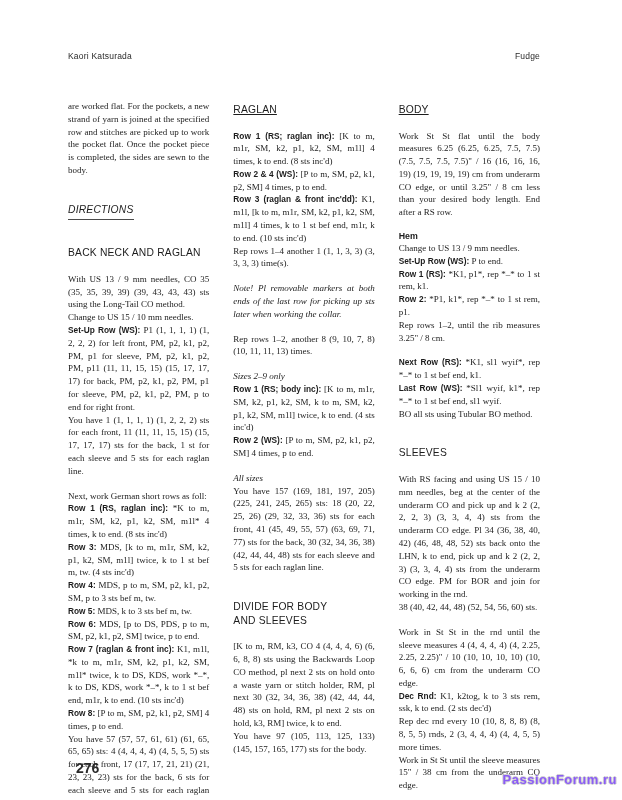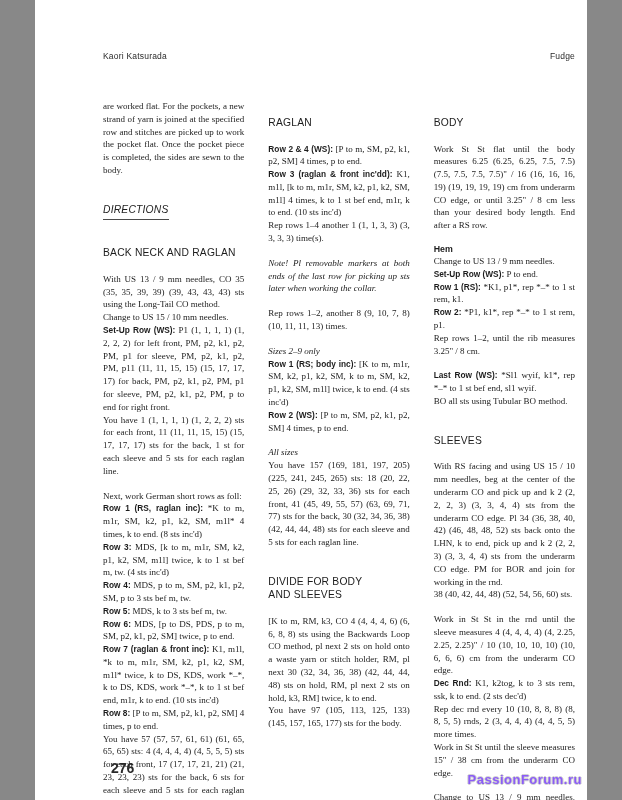--- a/index.html
+++ b/index.html
@@ -1,17 +1,17 @@
 <!DOCTYPE html>
 <html><head>
 <meta charset="utf-8">
 <style>
   html,body { margin:0; padding:0; background:#888; }
   .page {
-    position:relative; width:552px; height:800px; background:#ffffff;
+    position:relative; width:622px; height:800px; background:#ffffff;
     font-family:"Liberation Serif", serif; color:#1c1c1c; overflow:hidden;
     margin:0 auto;
   }
   .header {
     position:absolute; top:51px; left:68px; width:472px;
     display:flex; justify-content:space-between;
     font-family:"Liberation Sans", sans-serif; font-size:8.5px; color:#2a2a2a;
     letter-spacing:0.2px;
   }
   .columns {
@@ -22,21 +22,21 @@
   .para {
     margin:0; font-size:9px; line-height:12.8px; text-align:justify;
     color:#1c1c1c;
   }
   .lbl { font-family:"Liberation Sans", sans-serif; font-weight:bold; font-size:8.3px; }
   .it  { font-style:italic; }
   .heading {
     font-family:"Liberation Sans", sans-serif; font-size:10.3px; line-height:13.5px;
     letter-spacing:0.2px; color:#1c1c1c; margin:26px 0 13px; white-space:pre-line;
   }
-  .col > .heading:first-child { margin-top:16px; }
+  .col > .heading:first-child { margin-top:3px;text-decoration:underline; }
   .heading.underline { display:table; padding-bottom:3px; border-bottom:1px solid #4a4a4a;font-style:italic; }
   .subheading {
     font-family:Liberation Sans, sans-serif; font-weight:bold; font-size:8.8px;
     margin:12px 0 1px; color:#1c1c1c;
   }
   .spacer { width:100%; }
   .page-number {
     position:absolute; left:76px; top:760px;
     font-family:"Liberation Sans", sans-serif; font-size:14px; color:#2a2a2a;font-weight:bold;
   }
@@ -71,20 +71,21 @@
         <p class="para"><span class="lbl">Row 3: </span><span>MDS, [k to m, m1r, SM, k2, p1, k2, SM, m1l] twice, k to 1 st bef m, tw. (4 sts inc'd)</span></p>
         <p class="para"><span class="lbl">Row 4: </span><span>MDS, p to m, SM, p2, k1, p2, SM, p to 3 sts bef m, tw.</span></p>
         <p class="para"><span class="lbl">Row 5: </span><span>MDS, k to 3 sts bef m, tw.</span></p>
         <p class="para"><span class="lbl">Row 6: </span><span>MDS, [p to DS, PDS, p to m, SM, p2, k1, p2, SM] twice, p to end.</span></p>
         <p class="para"><span class="lbl">Row 7 (raglan &amp; front inc): </span><span>K1, m1l, *k to m, m1r, SM, k2, p1, k2, SM, m1l* twice, k to DS, KDS, work *–*, k to DS, KDS, work *–*, k to 1 st bef end, m1r, k to end. (10 sts inc'd)</span></p>
         <p class="para"><span class="lbl">Row 8: </span><span>[P to m, SM, p2, k1, p2, SM] 4 times, p to end.</span></p>
         <p class="para"><span>You have 57 (57, 57, 61, 61) (61, 65, 65, 65) sts: 4 (4, 4, 4, 4) (4, 5, 5, 5) sts for each front, 17 (17, 17, 21, 21) (21, 23, 23, 23) sts for the back, 6 sts for each sleeve and 5 sts for each raglan line.</span></p>
       </div>
     <div class="col">
         <div class="heading">RAGLAN</div>
+        <p class="para"><span class="lbl">Row 1 (RS; raglan inc): </span><span>[K to m, m1r, SM, k2, p1, k2, SM, m1l] 4 times, k to end. (8 sts inc'd)</span></p>
         <p class="para"><span class="lbl">Row 2 &amp; 4 (WS): </span><span>[P to m, SM, p2, k1, p2, SM] 4 times, p to end.</span></p>
         <p class="para"><span class="lbl">Row 3 (raglan &amp; front inc'dd): </span><span>K1, m1l, [k to m, m1r, SM, k2, p1, k2, SM, m1l] 4 times, k to 1 st bef end, m1r, k to end. (10 sts inc'd)</span></p>
         <p class="para"><span>Rep rows 1–4 another 1 (1, 1, 3, 3) (3, 3, 3, 3) time(s).</span></p>
         <div class="spacer" style="height: 12px;"></div>
         <p class="para"><span class="it">Note! Pl removable markers at both ends of the last row for picking up sts later when working the collar.</span></p>
         <div class="spacer" style="height: 12px;"></div>
         <p class="para"><span>Rep rows 1–2, another 8 (9, 10, 7, 8) (10, 11, 11, 13) times.</span></p>
         <div class="spacer" style="height: 12px;"></div>
         <p class="para"><span class="it">Sizes 2–9 only</span></p>
         <p class="para"><span class="lbl">Row 1 (RS; body inc): </span><span>[K to m, m1r, SM, k2, p1, k2, SM, k to m, SM, k2, p1, k2, SM, m1l] twice, k to end. (4 sts inc'd)</span></p>
@@ -100,20 +101,21 @@
     <div class="col">
         <div class="heading">BODY</div>
         <p class="para"><span>Work St St flat until the body measures 6.25 (6.25, 6.25, 7.5, 7.5) (7.5, 7.5, 7.5, 7.5)" / 16 (16, 16, 16, 19) (19, 19, 19, 19) cm from underarm CO edge, or until 3.25" / 8 cm less than your desired body length. End after a RS row.</span></p>
         <div class="subheading">Hem</div>
         <p class="para"><span>Change to US 13 / 9 mm needles.</span></p>
         <p class="para"><span class="lbl">Set-Up Row (WS): </span><span>P to end.</span></p>
         <p class="para"><span class="lbl">Row 1 (RS): </span><span>*K1, p1*, rep *–* to 1 st rem, k1.</span></p>
         <p class="para"><span class="lbl">Row 2: </span><span>*P1, k1*, rep *–* to 1 st rem, p1.</span></p>
         <p class="para"><span>Rep rows 1–2, until the rib measures 3.25" / 8 cm.</span></p>
         <div class="spacer" style="height: 12px;"></div>
+        <p class="para"><span class="lbl">Next Row (RS): </span><span>*K1, sl1 wyif*, rep *–* to 1 st bef end, k1.</span></p>
         <p class="para"><span class="lbl">Last Row (WS): </span><span>*Sl1 wyif, k1*, rep *–* to 1 st bef end, sl1 wyif.</span></p>
         <p class="para"><span>BO all sts using Tubular BO method.</span></p>
         <div class="heading">SLEEVES</div>
         <p class="para"><span>With RS facing and using US 15 / 10 mm needles, beg at the center of the underarm CO and pick up and k 2 (2, 2, 2, 3) (3, 3, 4, 4) sts from the underarm CO edge. Pl 34 (36, 38, 40, 42) (46, 48, 48, 52) sts back onto the LHN, k to end, pick up and k 2 (2, 2, 3) (3, 3, 4, 4) sts from the underarm CO edge. PM for BOR and join for working in the rnd.</span></p>
         <p class="para"><span>38 (40, 42, 44, 48) (52, 54, 56, 60) sts.</span></p>
         <div class="spacer" style="height: 12px;"></div>
         <p class="para"><span>Work in St St in the rnd until the sleeve measures 4 (4, 4, 4, 4) (4, 2.25, 2.25, 2.25)" / 10 (10, 10, 10, 10) (10, 6, 6, 6) cm from the underarm CO edge.</span></p>
         <p class="para"><span class="lbl">Dec Rnd: </span><span>K1, k2tog, k to 3 sts rem, ssk, k to end. (2 sts dec'd)</span></p>
         <p class="para"><span>Rep dec rnd every 10 (10, 8, 8, 8) (8, 8, 5, 5) rnds, 2 (3, 4, 4, 4) (4, 4, 5, 5) more times.</span></p>
         <p class="para"><span>Work in St St until the sleeve measures 15" / 38 cm from the underarm CO edge.</span></p>

